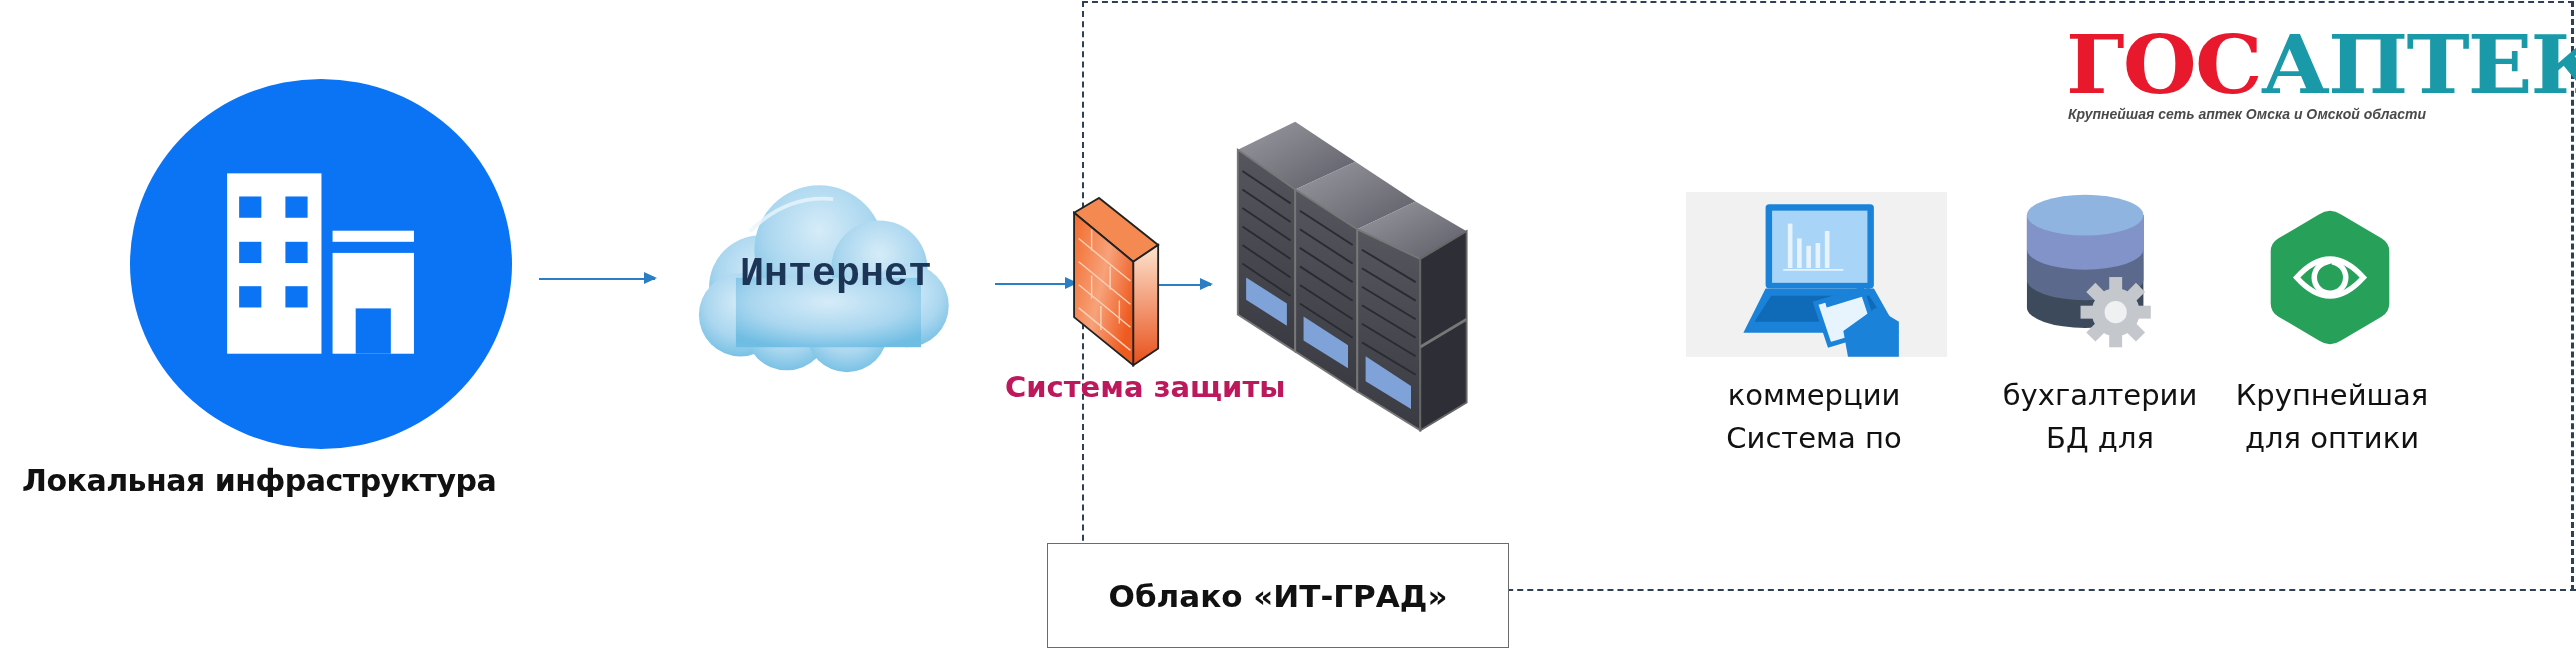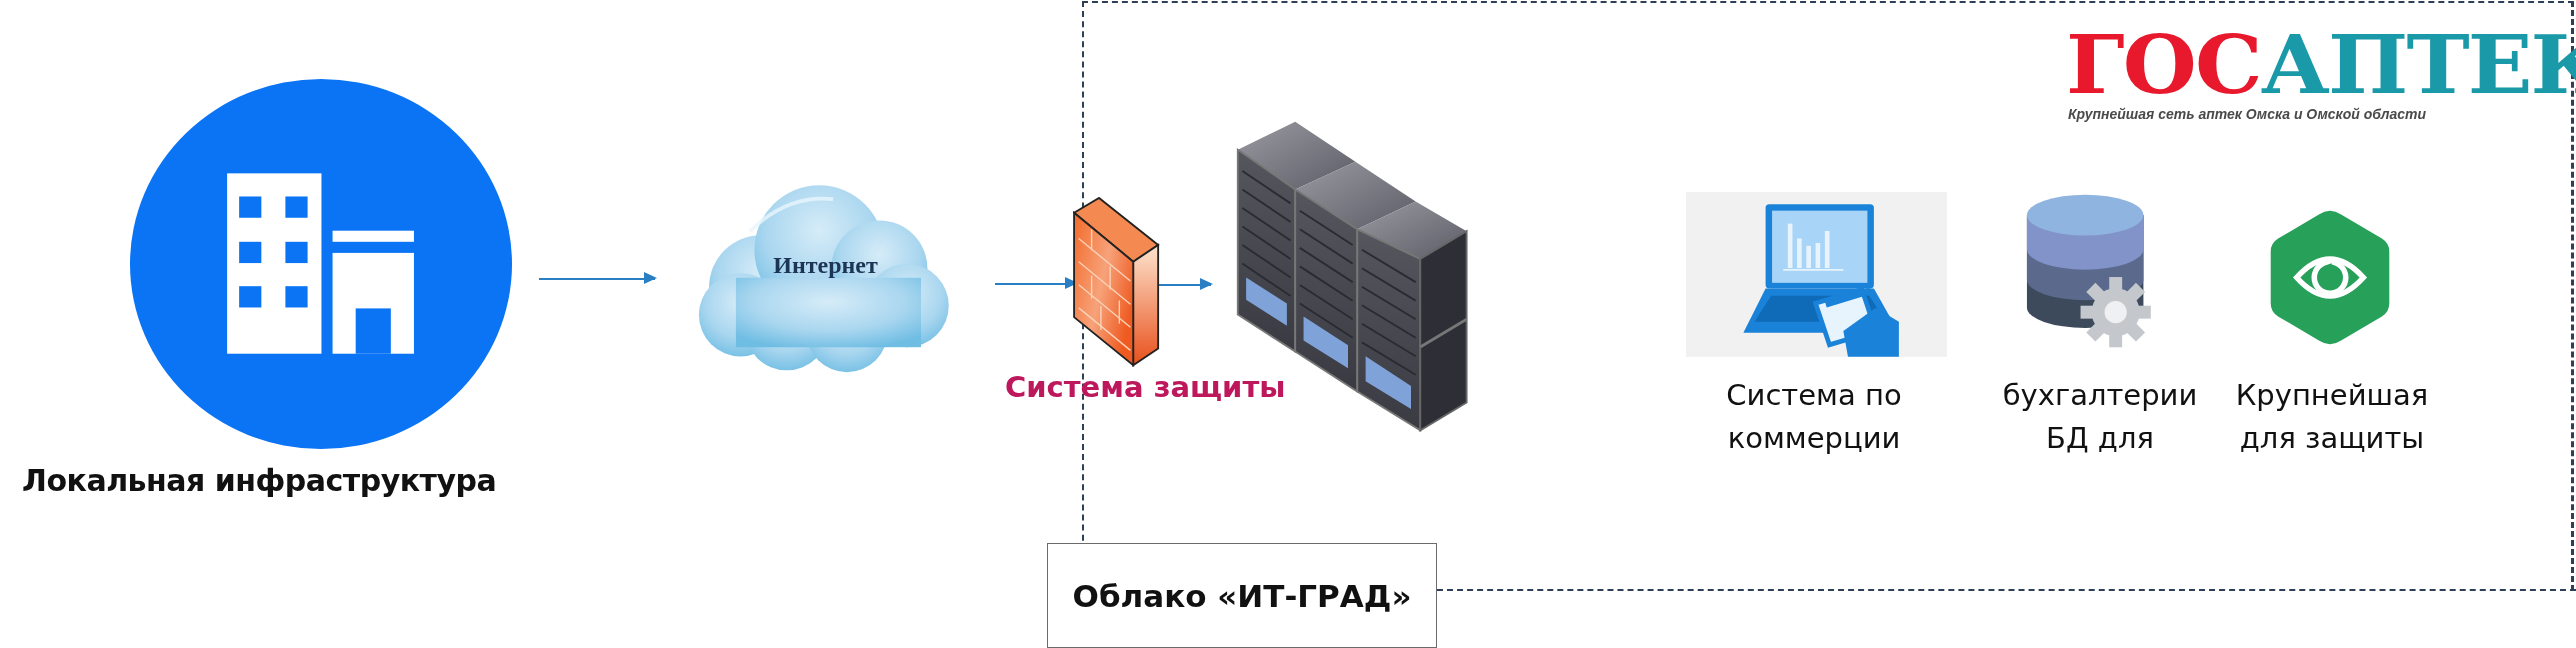--- a/index.html
+++ b/index.html
@@ -7,42 +7,42 @@
   .abs { position: absolute; }
   .cloud-zone {
     position: absolute; left: 1082px; top: 0.9px; width: 1492px; height: 590px;
     border: 2.8px dashed #2e4057; border-bottom: none; border-right-width: 3.7px; box-sizing: border-box;
   }
   .cloud-zone-bottom {
     position: absolute; left: 1437px; top: 589px; width: 1139px; height: 0;
     border-top: 2.8px dashed #2e4057;
   }
   .zone-label {
-    position: absolute; left: 1047px; top: 543px; width: 390px; height: 105px;
+    position: absolute; left: 1047px; top: 543px; width: 462px; height: 105px;
     border: 1.9px solid #6b6b6b; background: #ffffff; box-sizing: border-box;
     display: flex; align-items: center; justify-content: center;
     font-family: "DejaVu Sans", sans-serif; font-weight: bold; font-size: 31px; color: #111;
   }
   .site-title {
     position: absolute; left: 22px; top: 463px; width: 601px;
     font-family: "DejaVu Sans", sans-serif; font-weight: bold; font-size: 30px; color: #111; white-space: nowrap;
     letter-spacing: -0.5px;
   }
   .building-circle {
     position: absolute; left: 130px; top: 79px; width: 382px; height: 370px;
     border-radius: 50%; background: #0a74f5;
   }
   .arrow { position: absolute; height: 1.9px; background: #2a7fc4; }
   .arrow::after {
     content: ""; position: absolute; right: -1.9px; top: -5.6px;
     border-left: 13px solid #2a7fc4; border-top: 6.5px solid transparent; border-bottom: 6.5px solid transparent;
   }
   .cloud-text {
-    position: absolute; left: 740px; top: 252px; width: 171px; text-align: center;
-    font-family: Liberation Serif, serif; font-weight: bold; font-size: 24px; color: #1c3557;
+    position: absolute; left: 740px; top: 252px; width: 171px; 
+    font-family: Liberation Mono, monospace; font-weight: bold; font-size: 40px; color: #1c3557;
   }
   .fw-label {
     position: absolute; left: 1005px; top: 370px; width: 268px; text-align: left;
     font-family: "DejaVu Sans", sans-serif; font-weight: bold; font-size: 29px; color: #be185d; white-space: nowrap;
   }
   .svc-label {
     position: absolute; text-align: center;
     font-family: "DejaVu Sans", sans-serif; font-size: 29px; line-height: 43px; color: #111; white-space: nowrap;
   }
   .logo-wrap { position: absolute; left: 2066px; top: 26px; width: 481px; }
@@ -202,22 +202,22 @@
       <rect x="150" y="42" width="5" height="40"></rect>
     </g>
   <line x1="105" y1="84" x2="170" y2="84" stroke="#e8f4fd" stroke-width="2"></line>
   <polygon points="62,152 86,104 203,104 230,152" fill="#1a82d8"></polygon>
   <polygon points="74,140 92,112 198,112 216,140" fill="#0f6bb8"></polygon>
   <polygon points="140,120 190,105 205,150 155,165" fill="#e8f4fd" stroke="#1a82d8" stroke-width="5"></polygon>
   <rect x="150" y="118" width="50" height="7" fill="#1a82d8" transform="rotate(-17 150 118)"></rect>
   <path d="M170 150 L205 125 L230 140 L230 178 L175 178 Z" fill="#1a82d8"></path>
 </svg>
 <div class="svc-label" style="left:1703px; top:374px; width:222px;">
+  <div>коммерции</div>
   <div>Система по</div>
-  <div>коммерции</div>
 </div>
 
 <svg class="abs" style="left:2025px; top:192px" width="137" height="159" viewBox="0 0 148 172">
   <path d="M2 25 L2 125 A63 22 0 0 0 128 125 L128 25 Z" fill="#3d4a5c"></path>
   <path d="M2 25 L2 95 A63 22 0 0 0 128 95 L128 25 Z" fill="#5b6a8c"></path>
   <path d="M2 25 L2 62 A63 22 0 0 0 128 62 L128 25 Z" fill="#8193c9"></path>
   <ellipse cx="65" cy="25" rx="63" ry="22" fill="#8fb4e0"></ellipse>
   <g transform="translate(98,130)">
     <circle r="26" fill="#c4c8cc"></circle>
     <g fill="#c4c8cc">
@@ -239,17 +239,17 @@
 </div>
 
 <svg class="abs" style="left:2267px; top:207px" width="126" height="141" viewBox="0 0 136 152">
   <path d="M68 4 Q74 4 80 8 L124 34 Q132 39 132 48 L132 104 Q132 113 124 118 L80 144 Q74 148 68 148 Q62 148 56 144 L12 118 Q4 113 4 104 L4 48 Q4 39 12 34 L56 8 Q62 4 68 4 Z" fill="#27a05a"></path>
   <path d="M32 76 Q68 36 104 76 Q68 116 32 76 Z" fill="none" stroke="#fff" stroke-width="6"></path>
   <circle cx="68" cy="76" r="17" fill="none" stroke="#fff" stroke-width="6"></circle>
   <path d="M59 72 Q62 64 70 62" fill="none" stroke="#27a05a" stroke-width="3"></path>
 </svg>
 <div class="svc-label" style="left:2221px; top:374px; width:222px;">
   <div>Крупнейшая</div>
-  <div>для защиты</div>
+  <div>для оптики</div>
 </div>
 
 <div class="zone-label">Облако «ИТ-ГРАД»</div>
 
 
 </body></html>

